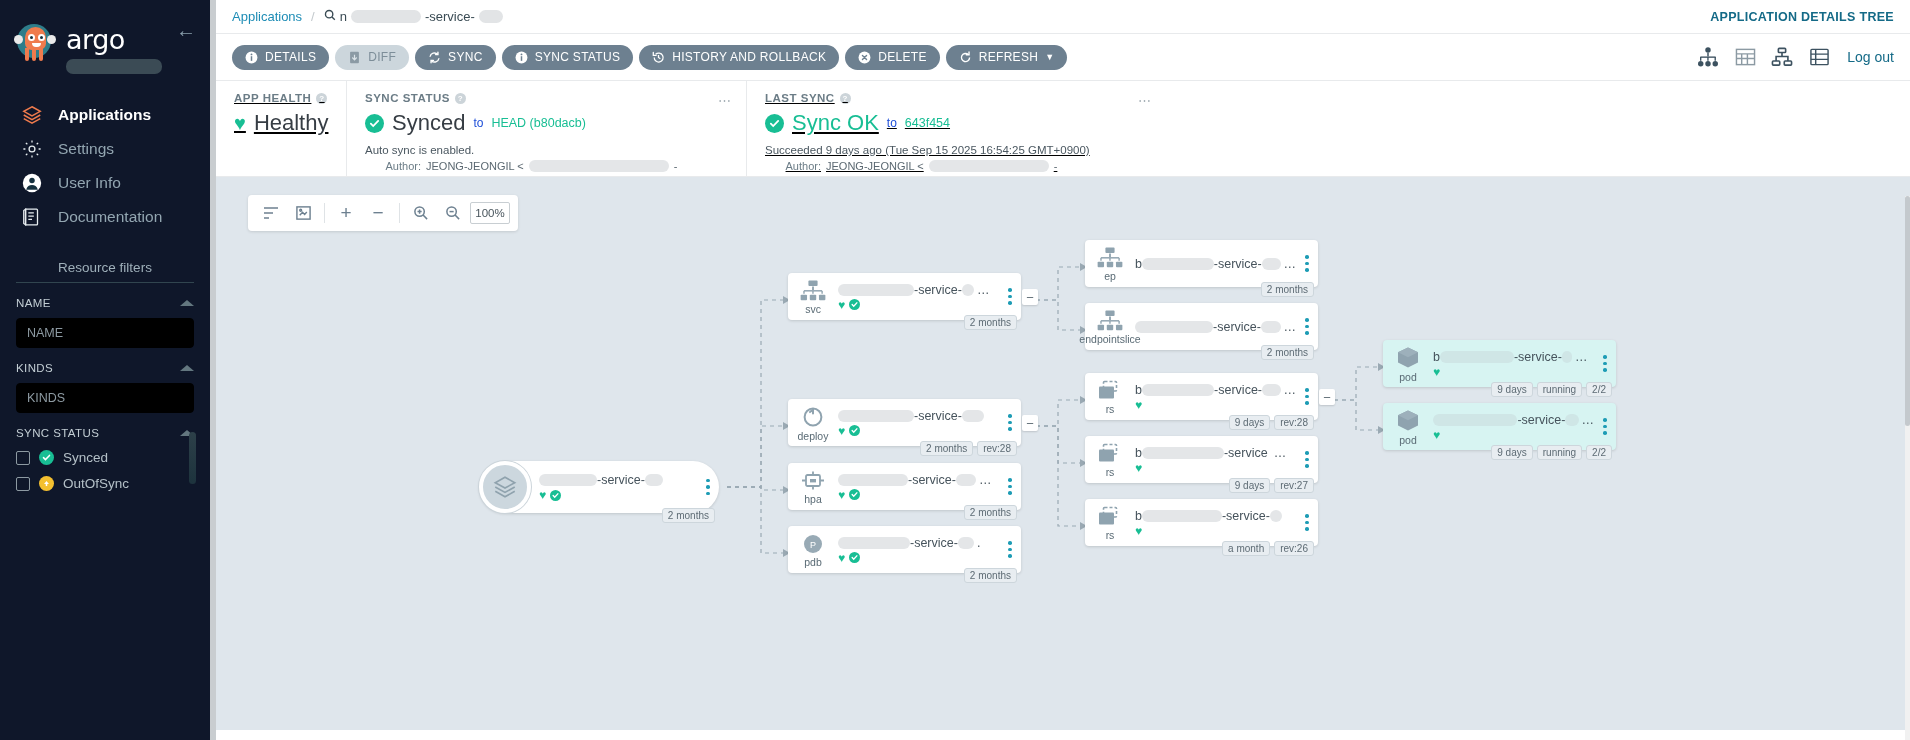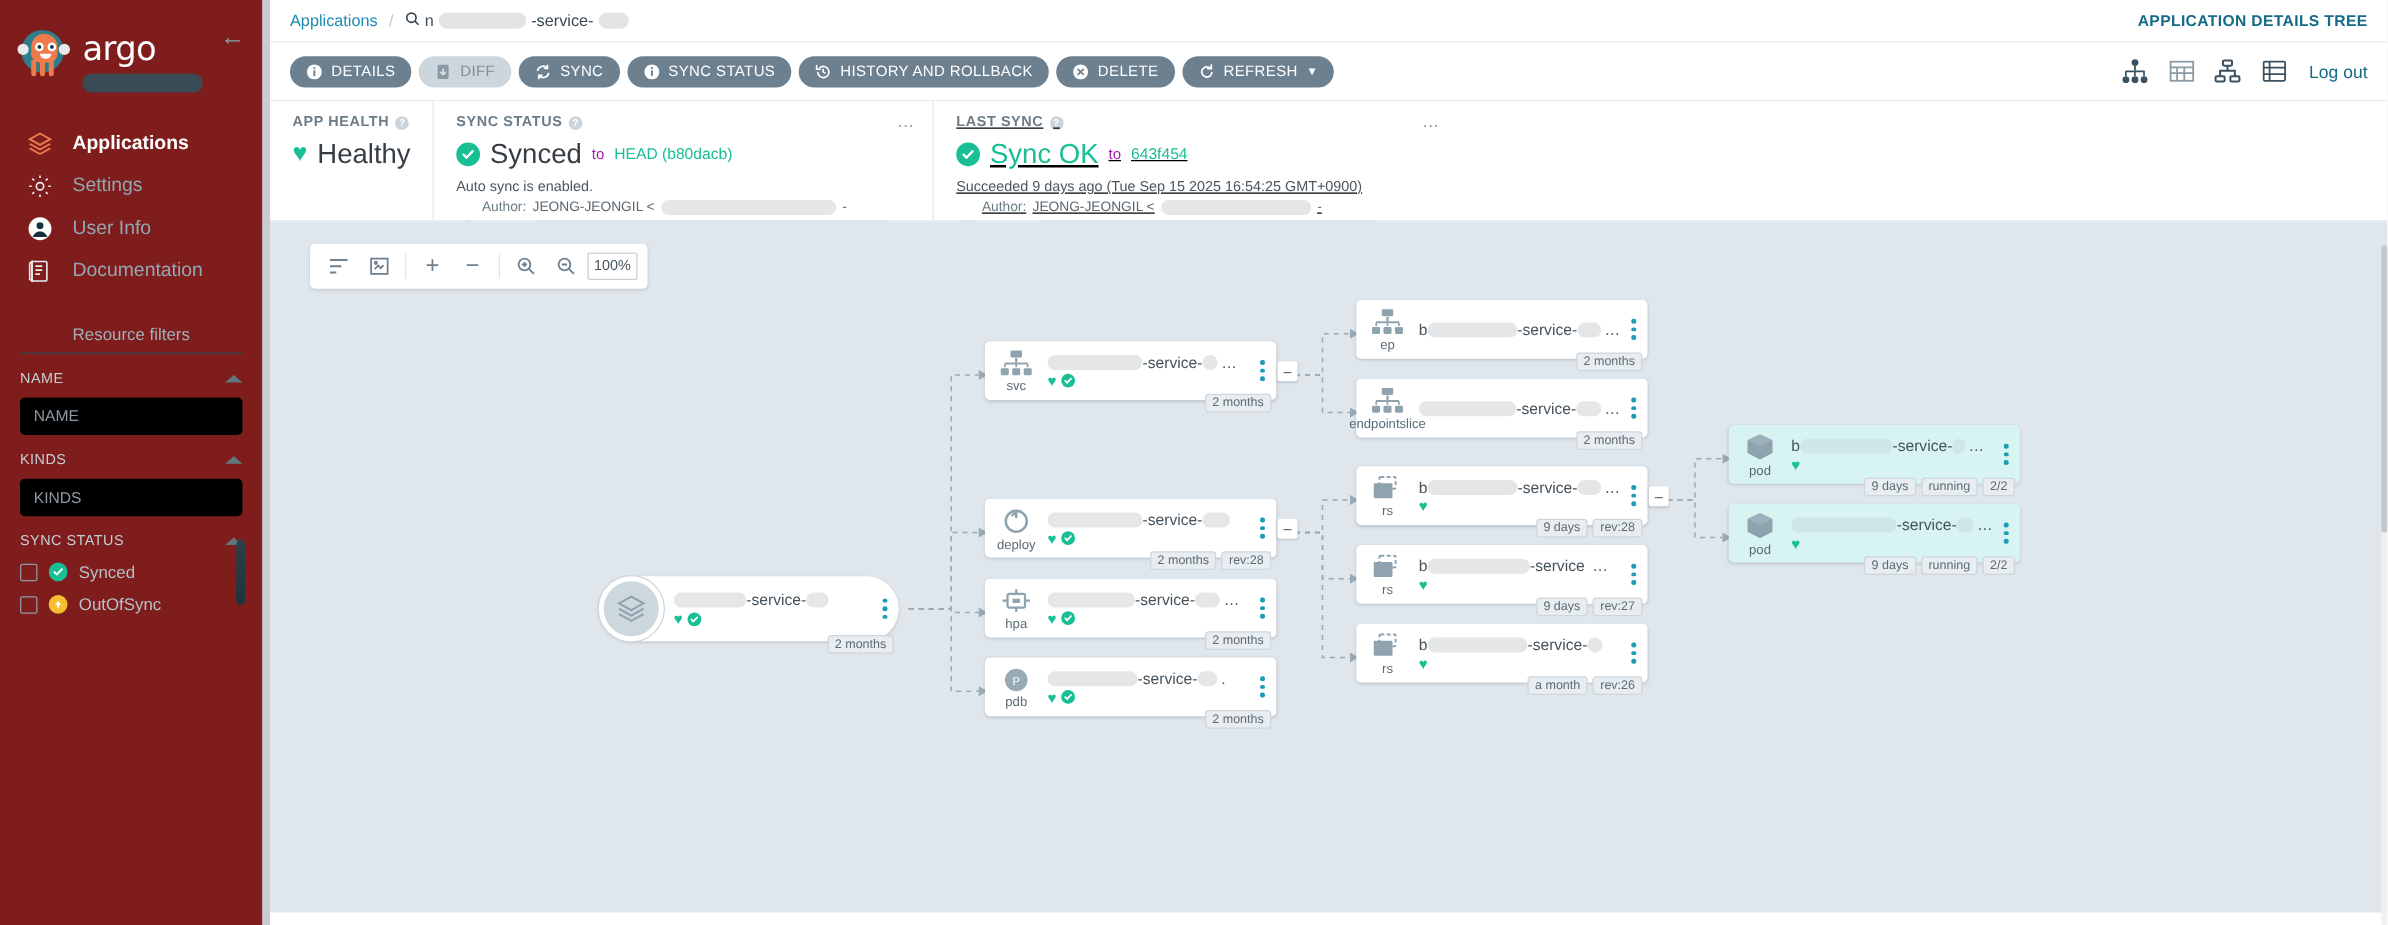--- a/index.html
+++ b/index.html
@@ -6,21 +6,21 @@
   html, body {
     width: 1910px; height: 740px;
     font-family: "Liberation Sans", sans-serif;
     overflow: hidden;
     background: #fff;
   }
   .app { display: flex; width: 1910px; height: 740px; position: relative; }
 
   
   .sidebar {
-    width: 210px; height: 740px; background: #7f1d1d;
+    width: 210px; height: 740px; background: #0f172a;
     color: #cfd8dc; flex: 0 0 210px; position: relative;
     overflow: hidden;
   }
   .sb-brand { display: flex; align-items: flex-start; padding: 22px 14px 6px 14px; position: relative; }
   .octo { width: 44px; height: 46px; position: relative; flex: 0 0 44px; }
   .octo-circle {
     position: absolute; left: 3px; top: 2px; width: 34px; height: 34px;
     border-radius: 50%; background: #2e7d8a;
   }
   .octo-body {
@@ -109,32 +109,32 @@
   .btn .bico { width: 13px; height: 13px; display: flex; align-items: center; justify-content: center; }
   .btn .bico svg { display: block; }
   .right-icons { display: flex; align-items: center; gap: 15px; }
   .vico { width: 22px; height: 22px; cursor: pointer; display:flex;align-items:center;justify-content:center; }
   .vico svg { display: block; }
   .logout { color: #146a87; font-size: 14px; cursor: pointer; margin-left: 2px;}
 
   
   .status-panel { display: flex; height: 96px; border-bottom: 1px solid #e8eaec; }
   .sp-col { padding: 11px 18px 0 18px; position: relative; }
-  .sp-col.health { width: 130px; }
+  .sp-col.health { width: 130px; text-decoration: underline; }
   .sp-col.sync { width: 400px; border-left: 1px solid #e8eaec; }
   .sp-col.last { width: 420px; border-left: 1px solid #e8eaec; text-decoration: underline; }
   .sp-head { font-size: 11.5px; color: #6b7c86; letter-spacing: .5px; font-weight: bold; display: flex; align-items: center; gap: 5px; }
   .qmark {
     width: 11px; height: 11px; border-radius: 50%; background: #ccd4d9; color: #fff;
     font-size: 8px; display: flex; align-items: center; justify-content: center; font-weight: bold;
   }
   .sp-main { display: flex; align-items: center; gap: 8px; margin-top: 6px; }
   .sp-val { font-size: 22px; color: #363d44; }
   .sp-val.green { color: #18be94; }
-  .sp-to { font-size: 12px; color: #a21caf; }
+  .sp-to { font-size: 12px; color: #1d4ed8; }
   .sp-rev { font-size: 12.5px; color: #18be94; cursor: pointer; }
   .sp-sub { font-size: 11.5px; color: #4a5760; margin-top: 8px; }
   .kv { display: flex; font-size: 11px; color: #5b6871; margin-top: 4px; align-items: center; gap: 5px;}
   .kv .k { width: 56px; text-align: right; color: #6b7c86; flex: 0 0 56px;}
   .dots3 { position: absolute; right: 14px; top: 12px; color: #8e9ba3; letter-spacing: 1px; font-size: 13px; cursor: pointer;}
   .heart { color: #18be94; font-size: 20px; line-height: 1; }
   .ok-circle { width: 19px; height: 19px; border-radius: 50%; background: #18be94; display: flex; align-items: center; justify-content: center; flex:0 0 19px;}
   .ok-circle svg { display:block; }
 
   

